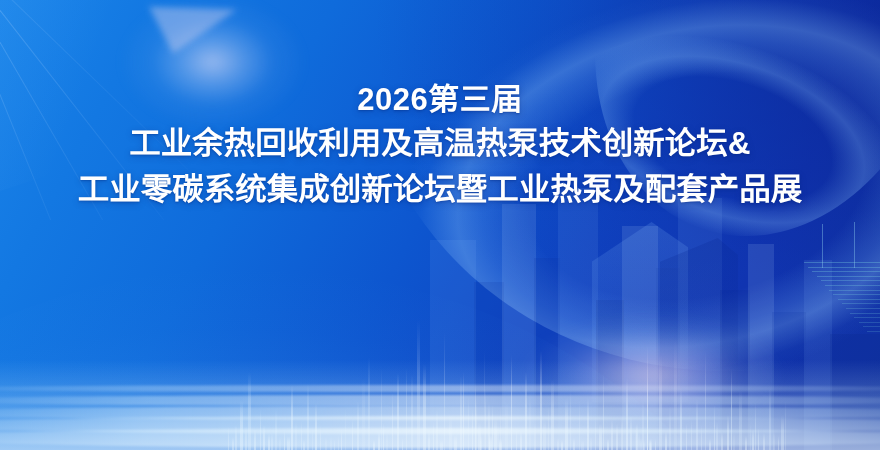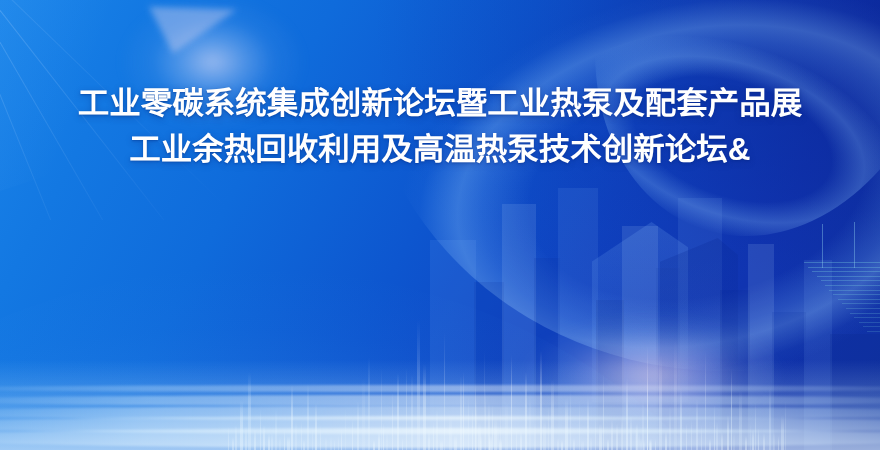--- a/index.html
+++ b/index.html
@@ -550,19 +550,20 @@
     <div class="streak" style="bottom:16px; height:18px; opacity:.80;"></div>
     <div class="streak" style="bottom:2px;  height:20px; opacity:.86;"></div>
   </div>
   <div class="glow-pink"></div>
   <div class="glow-bottom"></div>
   <div class="corner-br"></div>
 
   <div class="content">
 
     <div class="title-block">
+      <div class="t-line t1">2026第三届</div>
+      <div class="t-line t2">工业余热回收利用及高温热泵技术创新论坛&amp;</div>
       <div class="t-line t3">工业零碳系统集成创新论坛暨工业热泵及配套产品展</div>
-      <div class="t-line t2">工业余热回收利用及高温热泵技术创新论坛&amp;</div>
     </div>
 
 
   </div>
 </div>
 
 </body></html>

